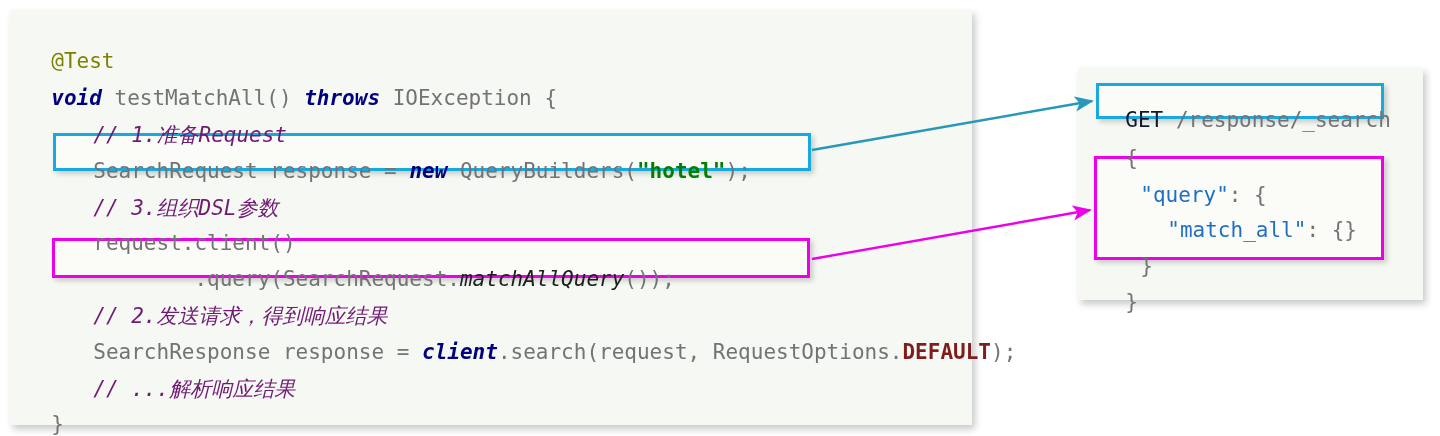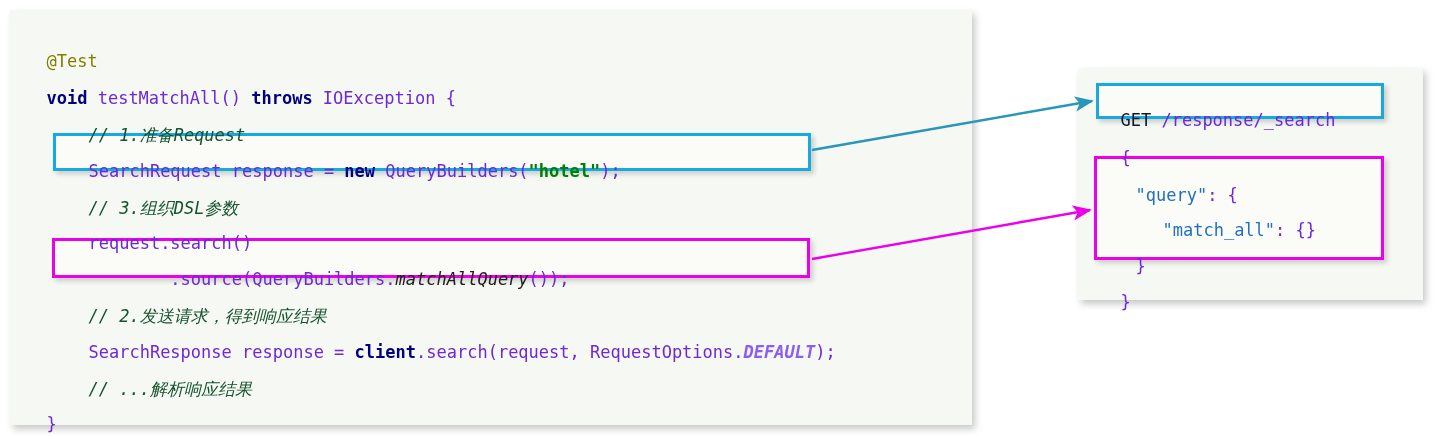--- a/index.html
+++ b/index.html
@@ -33,35 +33,35 @@
     top: 68px;
     width: 345px;
     height: 232px;
   }
 
   
   .code-line {
     position: absolute;
     white-space: pre;
     font-family: "DejaVu Sans Mono", monospace;
-    font-size: 17px;
+    font-size: 21px;
     line-height: 20px;
     color: #20201f;
     letter-spacing: 0px;
   }
 
-  .kw       { color: #000080; font-weight: bold; }
+  .kw       { color: #000080; font-weight: bold; font-style: italic; }
   .anno     { color: #808000; }
-  .cmt      { color: #14532d; font-style: italic; }
+  .cmt      { color: #701a75; font-style: italic; }
   .str      { color: #008000; font-weight: bold; }
-  .static   { color: #8b5cf6; font-weight: bold; font-style: italic; }
+  .static   { color: #7f1d1d; font-weight: bold; }
   .ital     { font-style: italic; }
   .verb     { color: #0f172a; }
   .jkey     { color: #1f6fc4; }
-  .plain    { color: #6d28d9; }
+  .plain    { color: #737373; }
 
   
   .hl-box {
     position: absolute;
     box-sizing: border-box;
     background: #fbfbf8;
     box-shadow: 3px 3px 5px rgba(0,0,0,0.18);
   }
   #hl-request {
     left: 53px;  top: 133px;  width: 758px; height: 38px;
@@ -111,25 +111,25 @@
 
 <div class="code-line" style="left:68px; top:141px;">
   <span class="plain">SearchRequest response = </span><span class="kw">new</span><span class="plain"> QueryBuilders(</span><span class="str">"hotel"</span><span class="plain">);</span>
 </div>
 
 <div class="code-line" style="left:68px; top:178px;">
   <span class="cmt">// 3.组织DSL参数</span>
 </div>
 
 <div class="code-line" style="left:68px; top:213px;">
-  <span class="plain">request.search()</span>
+  <span class="plain">request.client()</span>
 </div>
 
 <div class="code-line" style="left:68px; top:249px;">
-  <span class="plain">        .source(QueryBuilders.</span><span class="ital">matchAllQuery</span><span class="plain">());</span>
+  <span class="plain">        .query(SearchRequest.</span><span class="ital">matchAllQuery</span><span class="plain">());</span>
 </div>
 
 <div class="code-line" style="left:68px; top:286px;">
   <span class="cmt">// 2.发送请求，得到响应结果</span>
 </div>
 
 <div class="code-line" style="left:68px; top:322px;">
   <span class="plain">SearchResponse response = </span><span class="kw">client</span><span class="plain">.search(request, RequestOptions.</span><span class="static">DEFAULT</span><span class="plain">);</span>
 </div>
 

